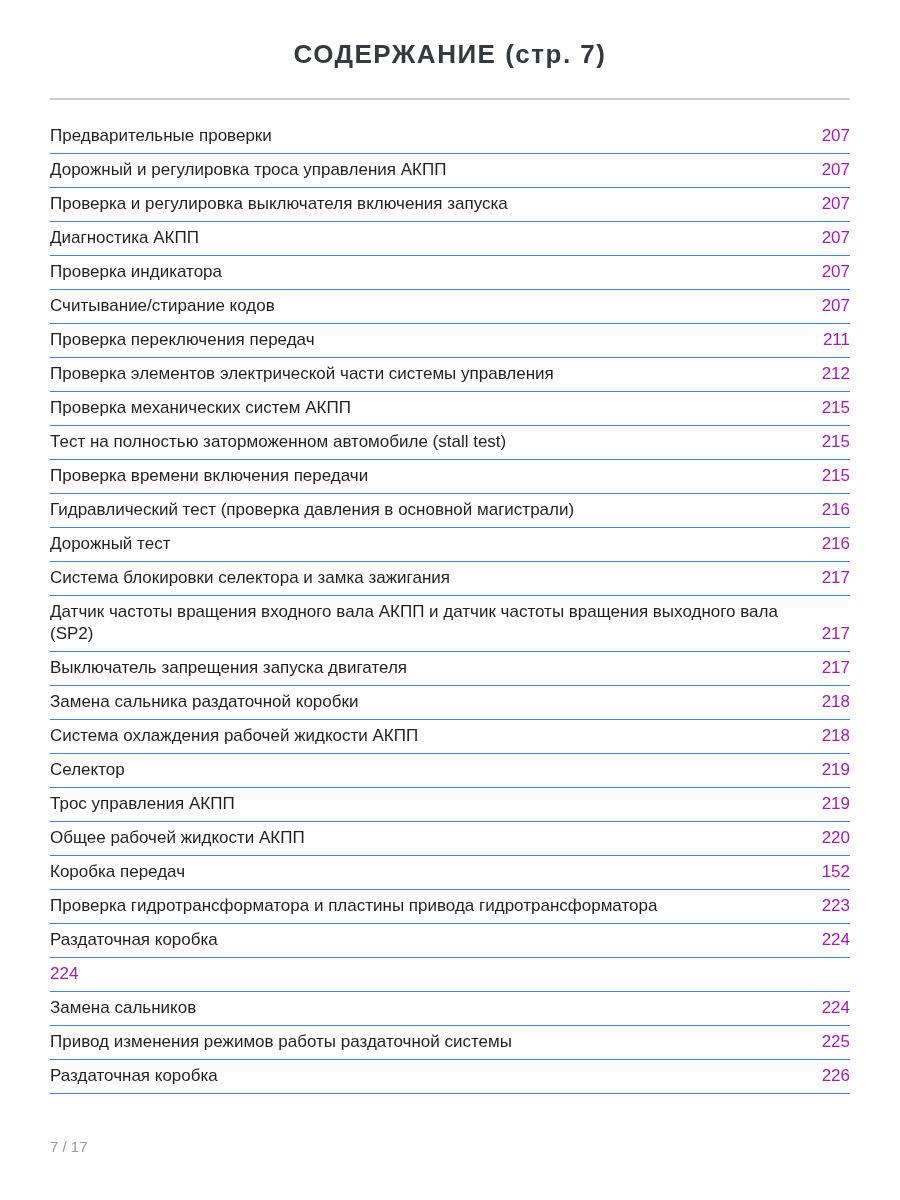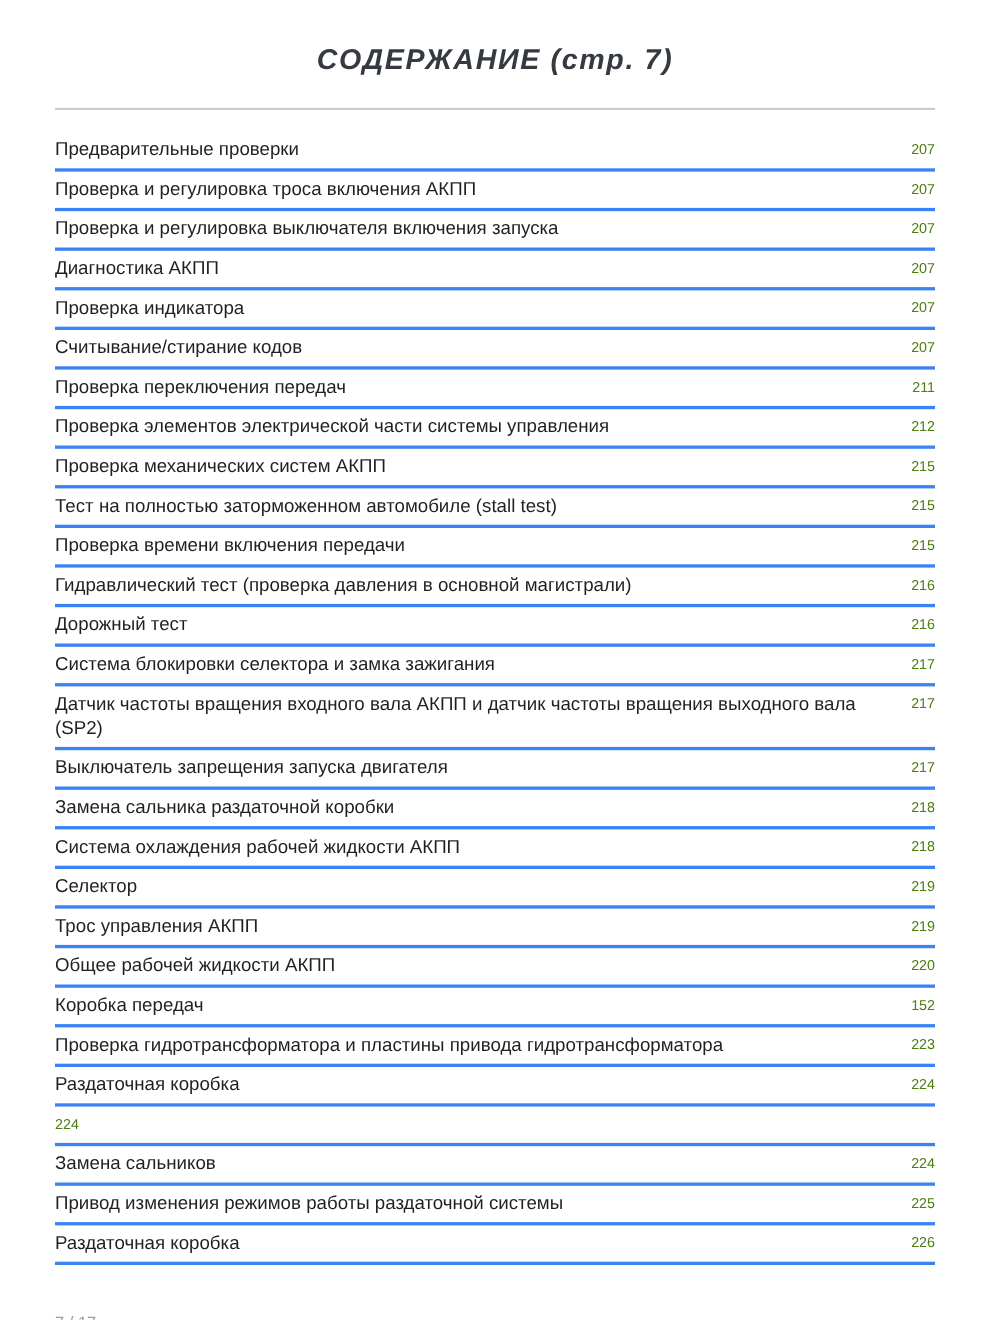--- a/index.html
+++ b/index.html
@@ -21,51 +21,50 @@
     margin: 0 50px;
   }
   .page-title {
     margin-top: 38px;
     text-align: center;
     font-size: 26px;
     line-height: 32px;
     font-weight: 700;
     letter-spacing: 1.5px;
     color: #343a40;
-    font-style: italic;
   }
   .title-divider {
     margin-top: 28px;
     height: 2px;
     background: #cbcbcb;
     border: none;
   }
   .toc-list {
     margin-top: 20px;
   }
   .toc-row {
     display: flex;
     justify-content: space-between;
-    align-items: flex-start;
+    align-items: flex-end;
     padding: 5px 0 6px 0;
-    border-bottom: 3px solid #3b82f6;
+    border-bottom: 1px solid #3b82f6;
     cursor: pointer;
   }
   .toc-label {
     flex: 1 1 auto;
     font-size: 17px;
     line-height: 22px;
     color: #1f2023;
     padding-right: 28px;
   }
   .toc-page {
     flex: 0 0 auto;
-    font-size: 13px;
+    font-size: 17px;
     line-height: 22px;
-    color: #4d7c0f;
+    color: #a21caf;
     white-space: nowrap;
   }
   .page-footer {
     margin-top: 43px;
     text-align: left;
     font-size: 15px;
     line-height: 20px;
     color: #9b9b9b;
   }
 </style>
@@ -79,21 +78,21 @@
 
     <div class="title-divider"></div>
 
     <div class="toc-list">
   <div class="toc-row">
     <span class="toc-label">Предварительные проверки</span>
     <span class="toc-page">207</span>
   </div>
 
   <div class="toc-row">
-    <span class="toc-label">Проверка и регулировка троса включения АКПП</span>
+    <span class="toc-label">Дорожный и регулировка троса управления АКПП</span>
     <span class="toc-page">207</span>
   </div>
 
   <div class="toc-row">
     <span class="toc-label">Проверка и регулировка выключателя включения запуска</span>
     <span class="toc-page">207</span>
   </div>
 
   <div class="toc-row">
     <span class="toc-label">Диагностика АКПП</span>

